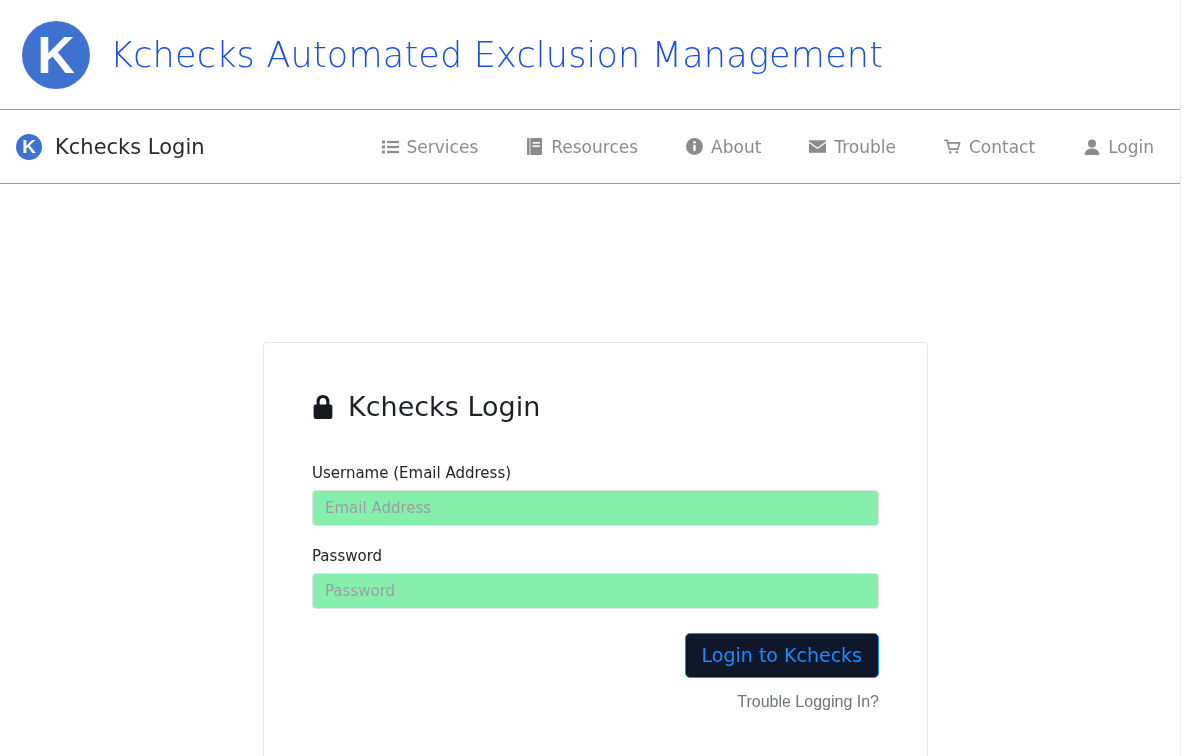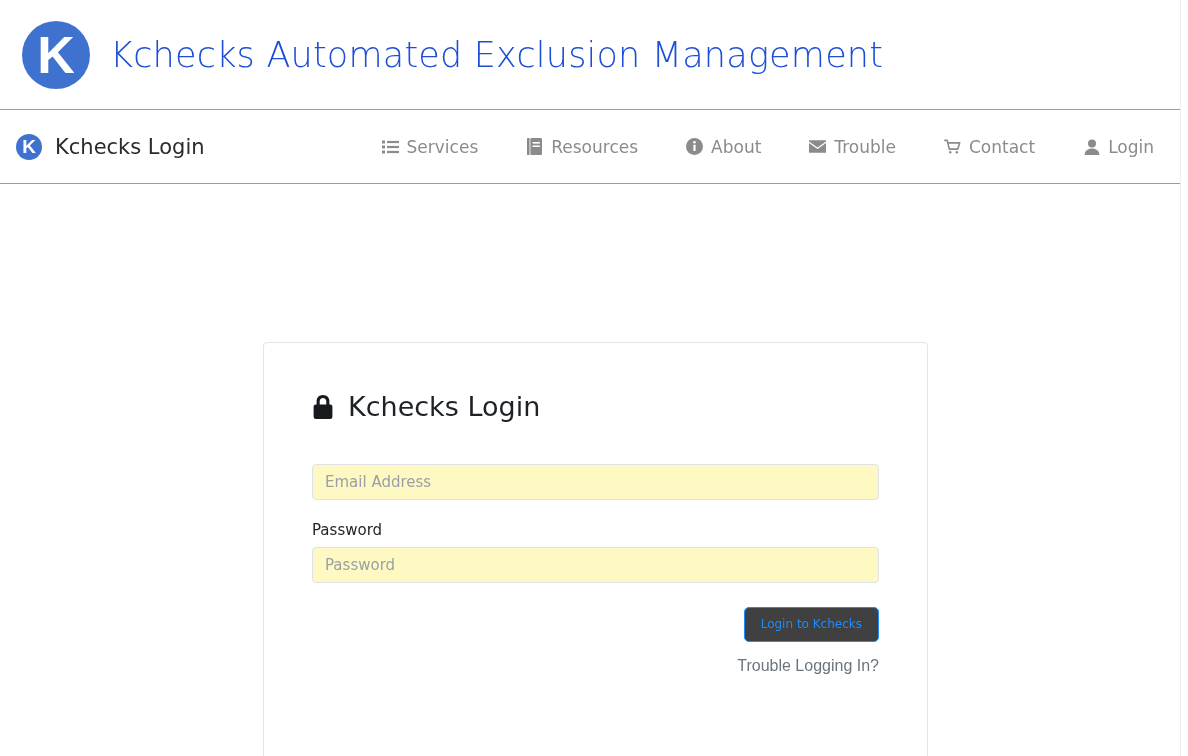--- a/index.html
+++ b/index.html
@@ -195,43 +195,43 @@
     font-family: "DejaVu Sans", sans-serif;
   }
 
   .form-input {
     display: block;
     width: 100%;
     height: 36px;
     padding: 6px 12px;
     font-size: 15px;
     color: #495057;
-    background: #fef9c3;
+    background: #86efac;
     border: 1px solid #dfe2e6;
     border-radius: 4px;
     outline: none;
     font-family: "DejaVu Sans", sans-serif;
   }
   .form-input::placeholder {
     color: #9aa0a6;
     opacity: 1;
   }
 
   .form-actions {
     display: flex;
     justify-content: flex-end;
     margin-top: 24px;
   }
 
   .btn-login {
     display: inline-block;
     padding: 8px 16px;
-    font-size: 12px;
+    font-size: 19px;
     color: #1a8cff;
-    background: #404040;
+    background: #0f172a;
     border: 1px solid #1a8cff;
     border-radius: 5px;
     cursor: pointer;
     font-family: "DejaVu Sans", sans-serif;
     line-height: 1.4;
   }
 
   .form-help {
     display: flex;
     justify-content: flex-end;
@@ -344,20 +344,21 @@
           <span class="lock-icon">
             <svg width="22" height="26" viewBox="0 0 22 26" fill="#16191d">
               <path d="M11 1 C7.1 1 4.6 3.8 4.6 7.2 L4.6 11 L7.7 11 L7.7 7.2 C7.7 5.2 9.1 3.9 11 3.9 C12.9 3.9 14.3 5.2 14.3 7.2 L14.3 11 L17.4 11 L17.4 7.2 C17.4 3.8 14.9 1 11 1 Z"></path>
               <rect x="1.6" y="10.6" width="18.8" height="14.4" rx="2.2"></rect>
             </svg>
           </span>
           <span>Kchecks Login</span>
         </h2>
 
         <div class="form-group">
+          <label class="form-label">Username (Email Address)</label>
           <input class="form-input" type="text" placeholder="Email Address" style="">
         </div>
 
         <div class="form-group">
           <label class="form-label">Password</label>
           <input class="form-input" type="text" placeholder="Password" style="">
         </div>
 
         <div class="form-actions">
           <button class="btn-login" type="button">Login to Kchecks</button>

